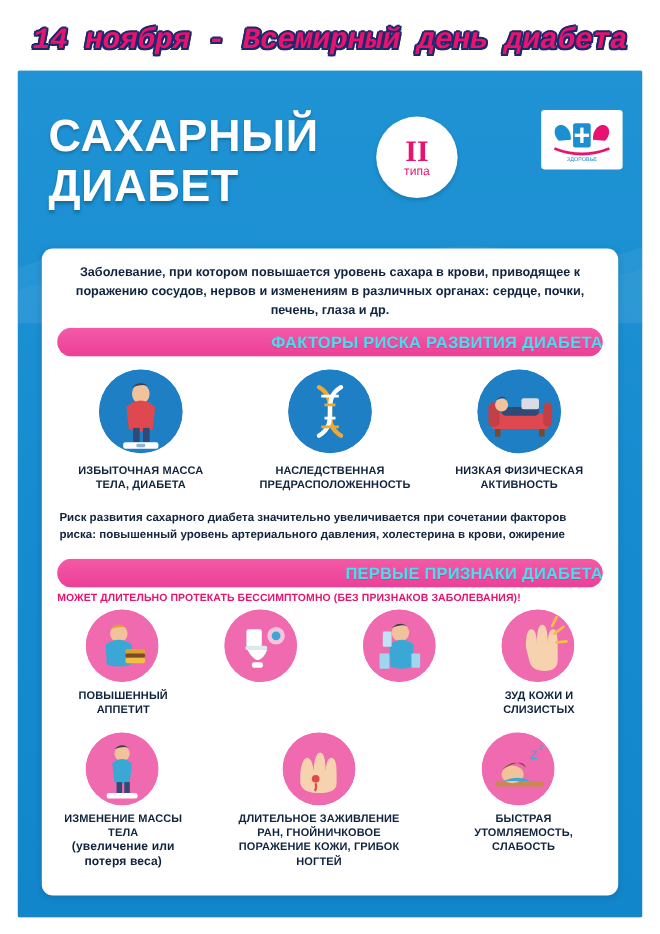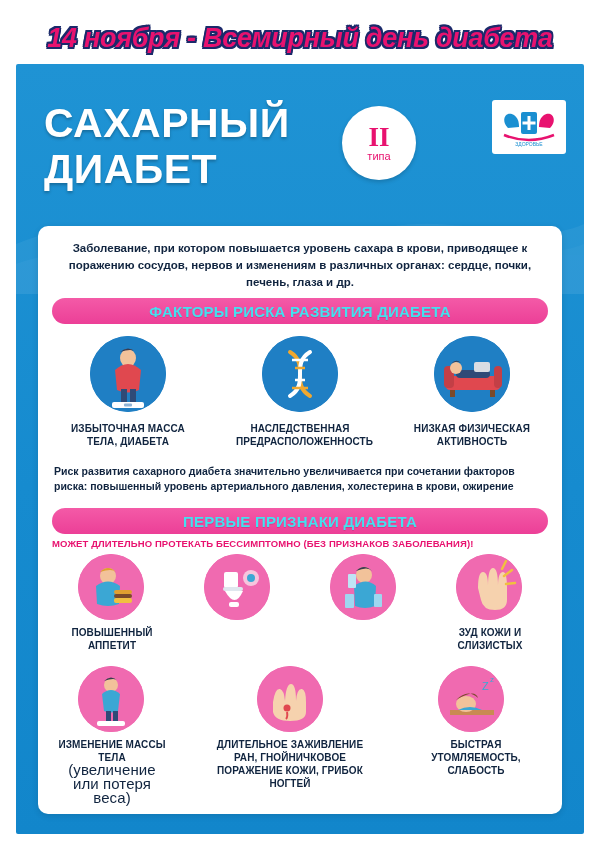--- a/index.html
+++ b/index.html
@@ -16,21 +16,21 @@
     box-sizing:border-box;
   }
   
   .banner{
     position:absolute;left:16px;top:14px;width:568px;height:48px;
     background:#ffffff;
     display:flex;align-items:center;justify-content:center;
     z-index:5;
   }
   .banner-text{
-    font-family:Liberation Sans, sans-serif;
+    font-family:Liberation Mono, monospace;
     font-weight:bold;
     font-style:italic;
     font-size:27px;
     letter-spacing:-0.3px;
     color:#e8126f;
     white-space:nowrap;
     text-shadow:
       -1.6px -1.6px 0 #1b2a6b,
        1.6px -1.6px 0 #1b2a6b,
       -1.6px  1.6px 0 #1b2a6b,
@@ -97,21 +97,21 @@
     position:absolute;left:22px;top:14px;width:480px;
     text-align:center;
     font-size:11.5px;line-height:17px;color:#10243f;font-weight:bold;
   }
   
   .sec-header{
     position:absolute;left:14px;width:496px;height:26px;
     background:#f04a9e;
     background-image:linear-gradient(180deg,#f45aa7 0%, #ec3f97 100%);
     border-radius:13px;
-    display:flex;align-items:center;justify-content:center;
+    display:flex;align-items:center;justify-content:flex-end;
   }
   .sec-header .txt{
     color:#44e0ef;
     font-weight:bold;font-size:15px;letter-spacing:.2px;
     text-shadow:0 1px 0 rgba(0,0,0,.12);
   }
   .sec-sub{
     position:absolute;left:14px;width:496px;text-align:left;
     color:#e8126f;font-weight:bold;font-size:9.5px;letter-spacing:.1px;
   }
@@ -127,21 +127,21 @@
     position:absolute;text-align:center;
     font-size:10px;line-height:13px;font-weight:bold;color:#10243f;
     letter-spacing:.1px;
   }
   .note{
     position:absolute;left:16px;width:492px;
     font-size:10.5px;line-height:15px;color:#10243f;font-weight:bold;
     text-align:left;
   }
   .small-note{
-    font-size:15px;line-height:11px;font-weight:normal;
+    font-size:11px;line-height:11px;font-weight:bold;
   }
 </style>
 </head>
 <body>
 
 <div class="poster">
 
   <div class="banner">
     <div class="banner-text">14 ноября - Всемирный день диабета</div>
   </div>

